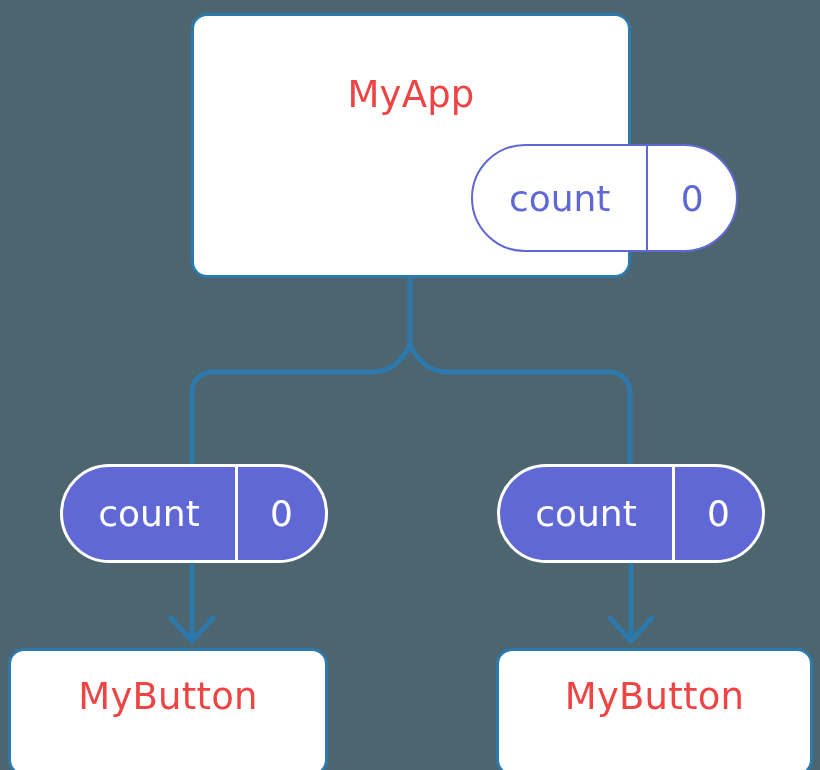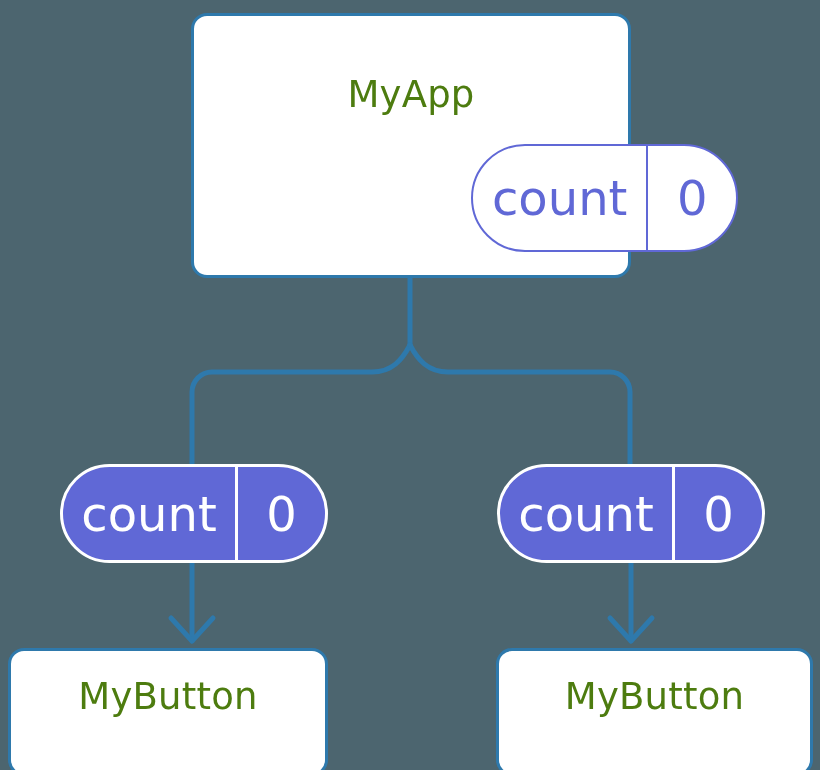--- a/index.html
+++ b/index.html
@@ -30,21 +30,21 @@
 
   
   .comp-box {
     position: absolute;
     background: #ffffff;
     border: 3px solid #2e79ac;
     border-radius: 16px;
     box-sizing: border-box;
   }
   .comp-title {
-    color: #4d7c0f;
+    color: #ef4444;
     font-size: 37px;
     font-weight: 400;
     letter-spacing: 0.2px;
     white-space: nowrap;
   }
 
   #app-box {
     left: 191px;
     top: 13px;
     width: 440px;
@@ -85,21 +85,21 @@
     align-items: stretch;
     box-sizing: border-box;
     border-radius: 999px;
     overflow: hidden;
   }
   .pill-key, .pill-val {
     display: flex;
     align-items: center;
     justify-content: center;
     box-sizing: border-box;
-    font-size: 48px;
+    font-size: 36px;
     font-weight: 400;
     white-space: nowrap;
   }
 
   
   .pill.outline {
     background: #ffffff;
     border: 2px solid #6068d6;
   }
   .pill.outline .pill-key,

